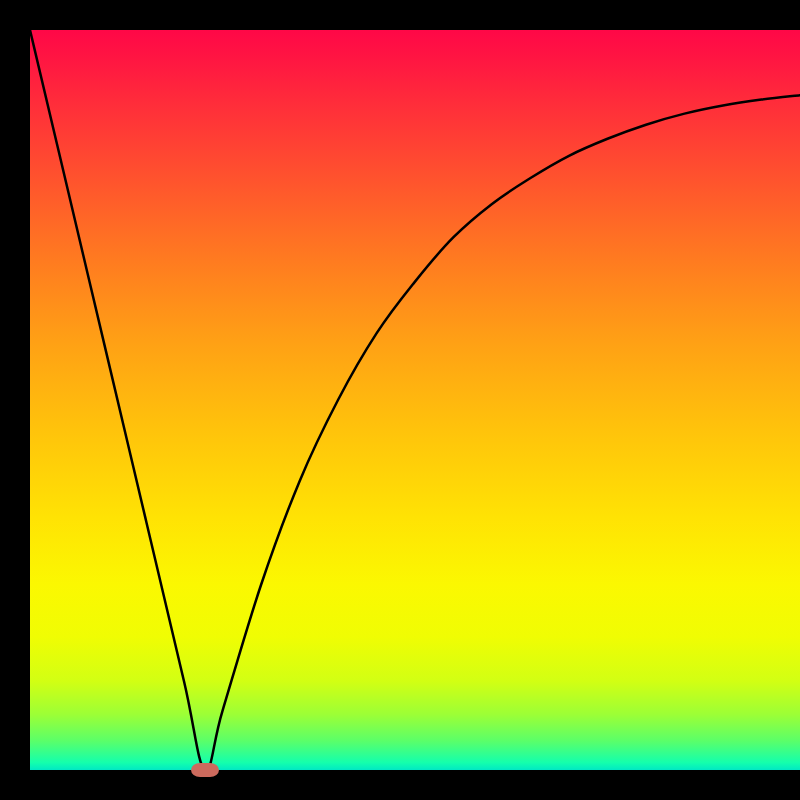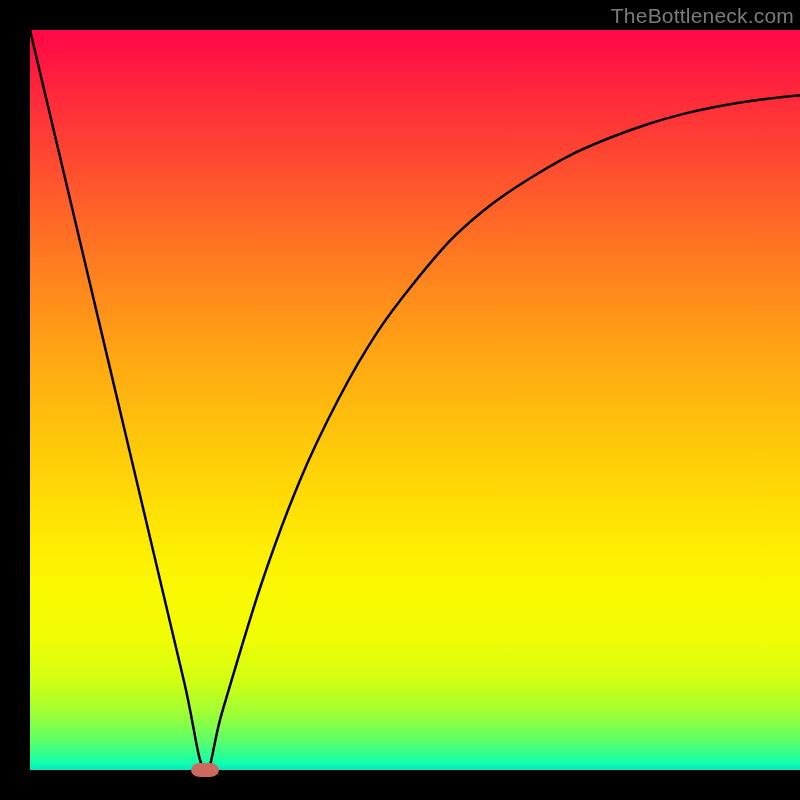--- a/index.html
+++ b/index.html
@@ -69,14 +69,13 @@
 </head>
 <body>
 
 <div class="frame">
   <div class="plot-area">
     <svg class="curve-svg" viewBox="0 0 770 740" preserveAspectRatio="none">
       <path id="curve-path" d="M 0.00 0.00 C 6.93 29.30, 24.64 104.19, 38.50 162.80 C 52.36 221.41, 63.14 266.99, 77.00 325.60 C 90.86 384.21, 101.64 429.79, 115.50 488.40 C 129.36 547.01, 143.33 605.91, 154.00 651.20 C 164.67 696.49, 167.86 734.67, 174.79 740.00 C 181.72 745.33, 182.38 714.10, 192.50 680.80 C 202.62 647.50, 217.14 596.29, 231.00 555.00 C 244.86 513.71, 255.64 484.70, 269.50 451.40 C 283.36 418.10, 294.14 396.64, 308.00 370.00 C 321.86 343.36, 332.64 324.71, 346.50 303.40 C 360.36 282.09, 371.14 268.92, 385.00 251.60 C 398.86 234.28, 409.64 221.19, 423.50 207.20 C 437.36 193.21, 448.14 184.56, 462.00 173.90 C 475.86 163.24, 486.64 156.66, 500.50 148.00 C 514.36 139.34, 525.14 132.86, 539.00 125.80 C 552.86 118.74, 563.64 114.37, 577.50 108.78 C 591.36 103.19, 602.14 99.25, 616.00 94.72 C 629.86 90.19, 640.64 87.08, 654.50 83.62 C 668.36 80.16, 679.14 78.01, 693.00 75.48 C 706.86 72.95, 717.64 71.42, 731.50 69.56 C 745.36 67.70, 763.07 65.92, 770.00 65.12" fill="none" stroke="#000" stroke-width="2.5" stroke-linejoin="round" stroke-linecap="round"></path>
     </svg>
     <div class="marker" id="min-marker" style="left: 174.79px; top: 740px;"></div>
   </div>
-  <div class="watermark">TheBottleneck.com</div>
 </div>
 
 </body></html>

